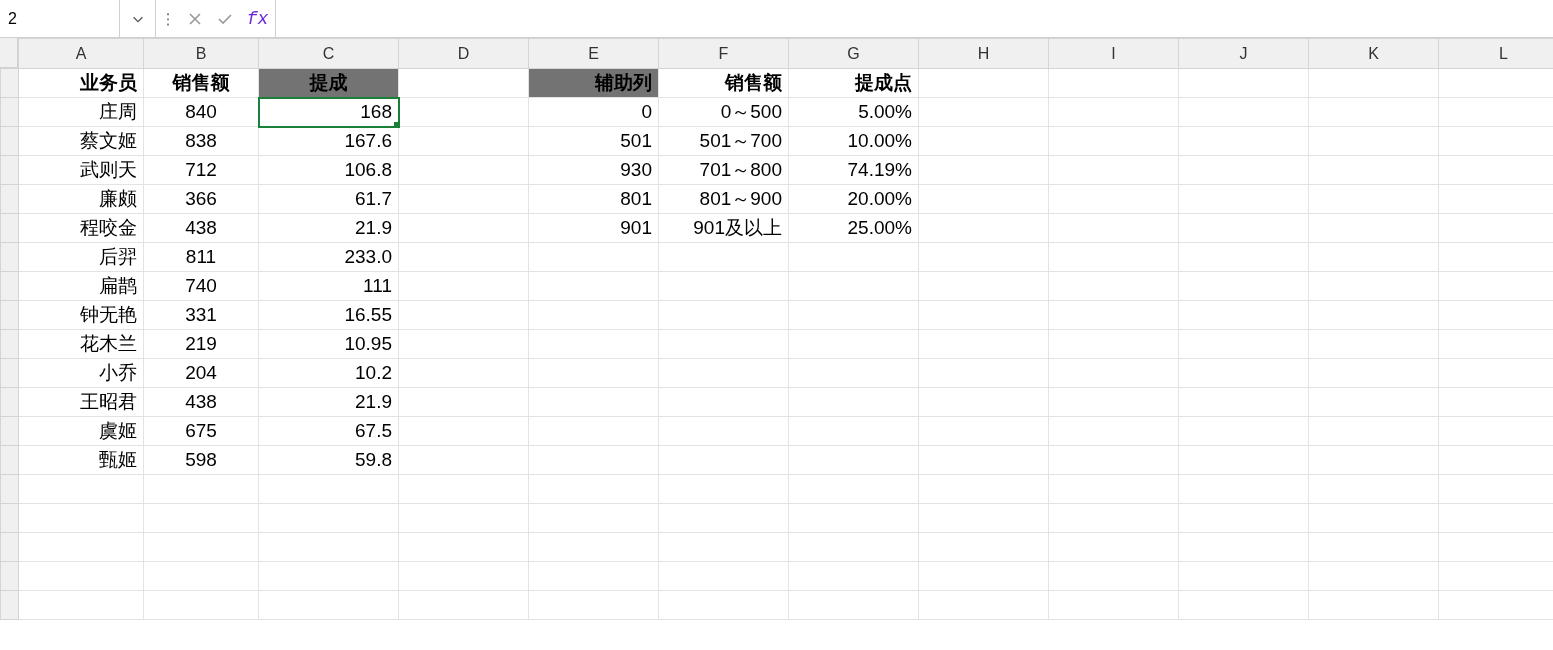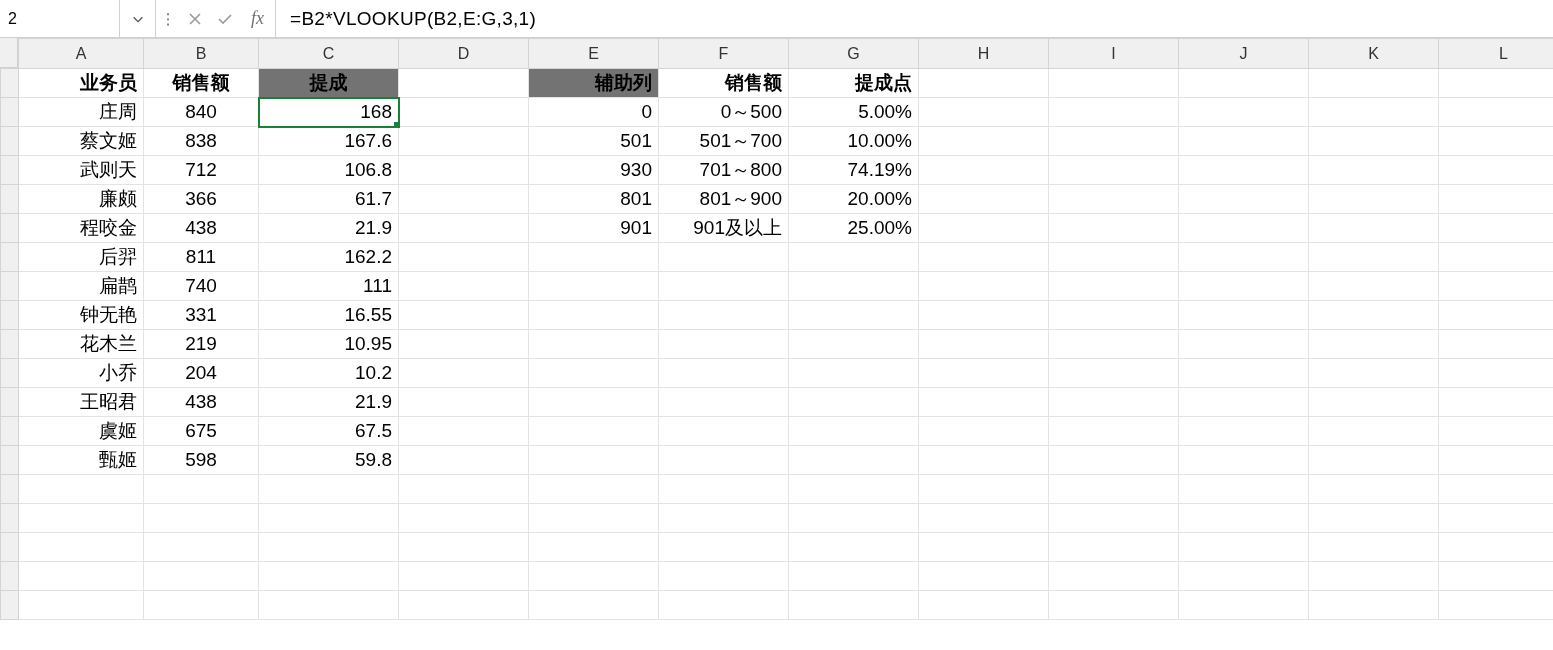--- a/index.html
+++ b/index.html
@@ -52,23 +52,23 @@
     color: #888;
     cursor: pointer;
   }
   .fb-btn svg { width: 16px; height: 16px; }
   .fx-label {
     width: 36px;
     display: flex;
     align-items: center;
     justify-content: center;
     font-style: italic;
-    font-family: Liberation Serif, serif;
+    font-family: Liberation Mono, monospace;
     font-size: 18px;
-    color: #737373;
+    color: #6d28d9;
     border-right: 1px solid #d0d0d0;
     height: 100%;
     cursor: pointer;
   }
   .formula-input {
     flex: 1;
     height: 100%;
     border: none;
     outline: none;
     padding: 0 14px;
@@ -162,21 +162,20 @@
     <svg viewBox="0 0 16 16">
         <path d="M3 3l10 10M13 3L3 13" stroke="#999" stroke-width="1.6" fill="none"></path>
       </svg>
   </div>
   <div class="fb-btn">
     <svg viewBox="0 0 16 16">
         <path d="M2 8l4 4 8-8" stroke="#999" stroke-width="1.6" fill="none"></path>
       </svg>
   </div>
   <div class="fx-label">fx</div>
-  <input class="formula-input" value="=B2*VLOOKUP(B2,E:G,3,1)" style="">
 </div>
 
 <div class="sheet-area">
   <div class="corner-cell"></div>
   <table class="grid" id="grid">
       <colgroup>
         <col style="width: 18px;">
         <col style="width: 125px;">
         <col style="width: 115px;">
         <col style="width: 140px;">
@@ -295,21 +294,21 @@
           <td></td>
           <td></td>
           <td></td>
           <td></td>
           <td></td>
         </tr>
         <tr>
           <th class="rowhdr"></th>
           <td class="left">后羿</td>
           <td class="center">811</td>
-          <td class="right">162.2</td>
+          <td class="right">233.0</td>
           <td></td>
           <td></td>
           <td></td>
           <td></td>
           <td></td>
           <td></td>
           <td></td>
           <td></td>
           <td></td>
         </tr>

